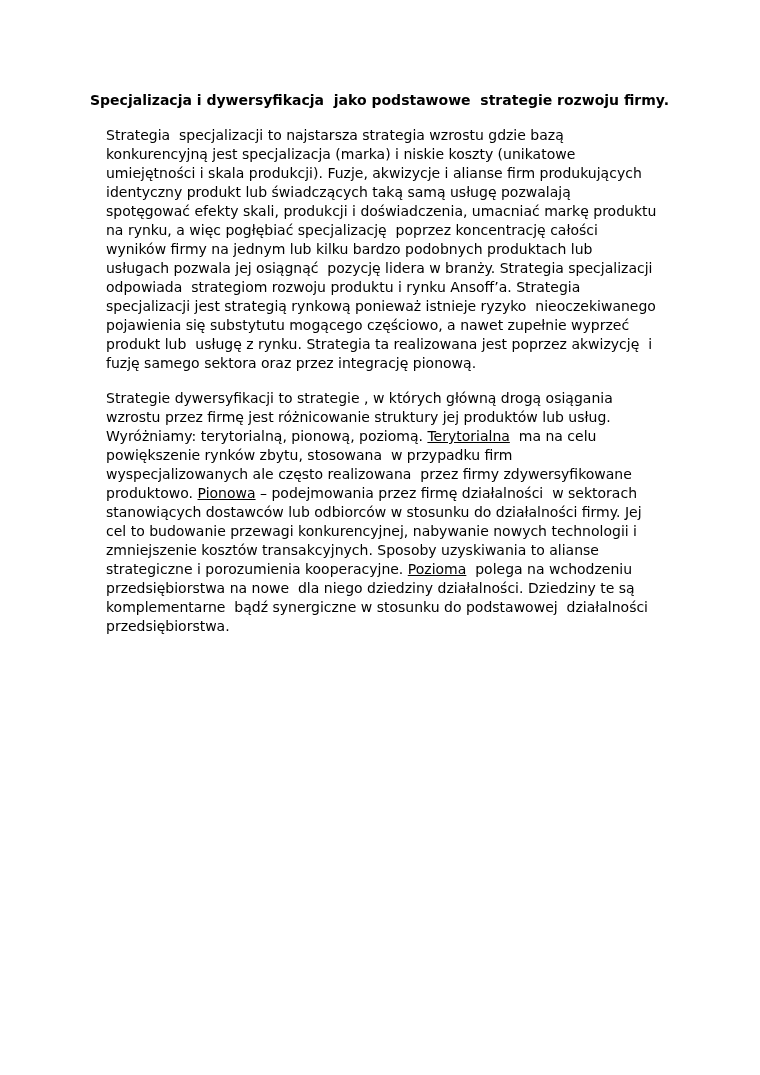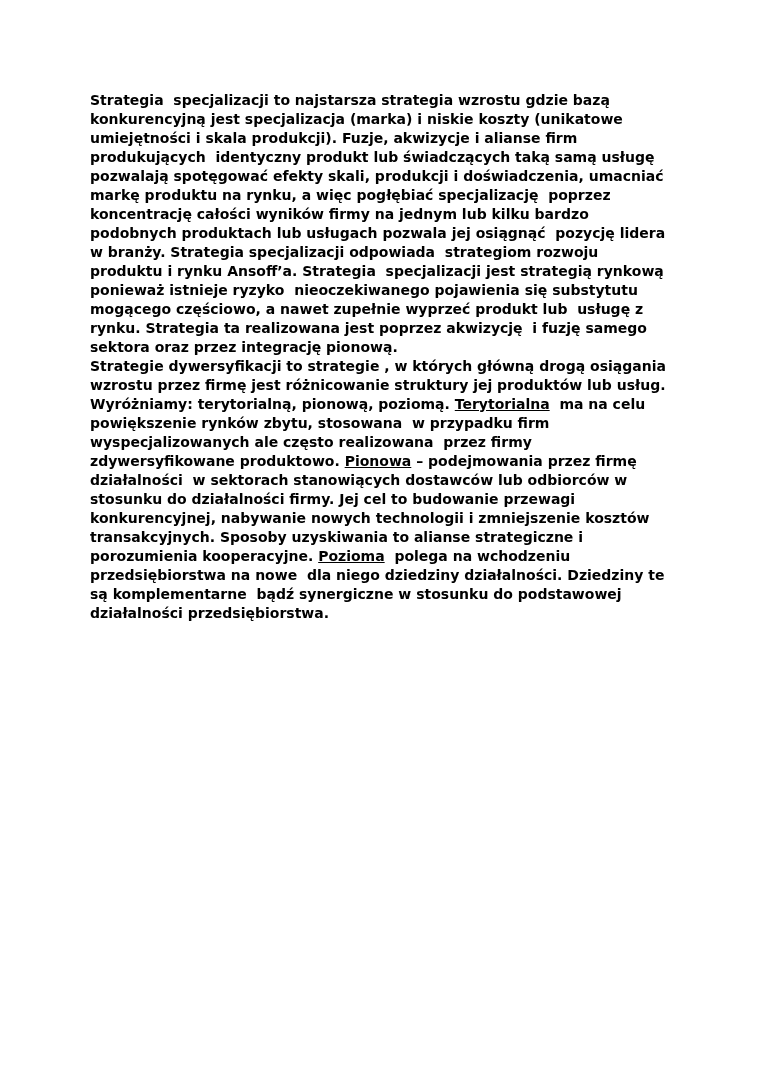--- a/index.html
+++ b/index.html
@@ -24,31 +24,32 @@
     .title {
       font-size: 14px;
       font-weight: bold;
       line-height: 19px;
       margin: 0;
       white-space: pre-wrap;
       word-wrap: break-word;
     }
     .para {
       font-size: 14px;
-      font-weight: bold;
+      font-weight: normal;
       line-height: 19px;
-      margin: 0;
+      margin: 16px;
       white-space: pre-wrap;
       word-wrap: break-word;
     }
     .u {
       text-decoration: underline;
     }
   </style>
 </head>
 <body>
 
 <div class="page">
+  <h1 class="title">Specjalizacja i dywersyfikacja  jako podstawowe  strategie rozwoju firmy.</h1>
   <div id="doc-body">
       <p class="para"><span>Strategia  specjalizacji to najstarsza strategia wzrostu gdzie bazą konkurencyjną jest specjalizacja (marka) i niskie koszty (unikatowe umiejętności i skala produkcji). Fuzje, akwizycje i alianse firm produkujących  identyczny produkt lub świadczących taką samą usługę pozwalają spotęgować efekty skali, produkcji i doświadczenia, umacniać markę produktu na rynku, a więc pogłębiać specjalizację  poprzez koncentrację całości wyników firmy na jednym lub kilku bardzo podobnych produktach lub usługach pozwala jej osiągnąć  pozycję lidera w branży. Strategia specjalizacji odpowiada  strategiom rozwoju produktu i rynku Ansoff’a. Strategia  specjalizacji jest strategią rynkową ponieważ istnieje ryzyko  nieoczekiwanego pojawienia się substytutu mogącego częściowo, a nawet zupełnie wyprzeć produkt lub  usługę z rynku. Strategia ta realizowana jest poprzez akwizycję  i fuzję samego sektora oraz przez integrację pionową.</span></p>
       <p class="para"><span>Strategie dywersyfikacji to strategie , w których główną drogą osiągania wzrostu przez firmę jest różnicowanie struktury jej produktów lub usług. Wyróżniamy: terytorialną, pionową, poziomą. </span><span class="u">Terytorialna</span><span>  ma na celu powiększenie rynków zbytu, stosowana  w przypadku firm wyspecjalizowanych ale często realizowana  przez firmy zdywersyfikowane produktowo. </span><span class="u">Pionowa</span><span> – podejmowania przez firmę działalności  w sektorach stanowiących dostawców lub odbiorców w stosunku do działalności firmy. Jej cel to budowanie przewagi konkurencyjnej, nabywanie nowych technologii i zmniejszenie kosztów transakcyjnych. Sposoby uzyskiwania to alianse strategiczne i porozumienia kooperacyjne. </span><span class="u">Pozioma</span><span>  polega na wchodzeniu przedsiębiorstwa na nowe  dla niego dziedziny działalności. Dziedziny te są komplementarne  bądź synergiczne w stosunku do podstawowej  działalności przedsiębiorstwa.</span></p>
     </div>
 </div>
 
 </body></html>

